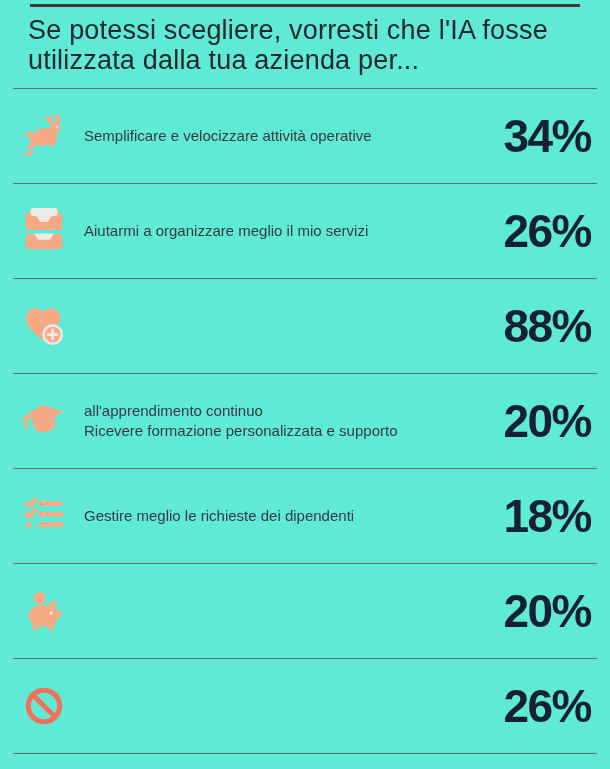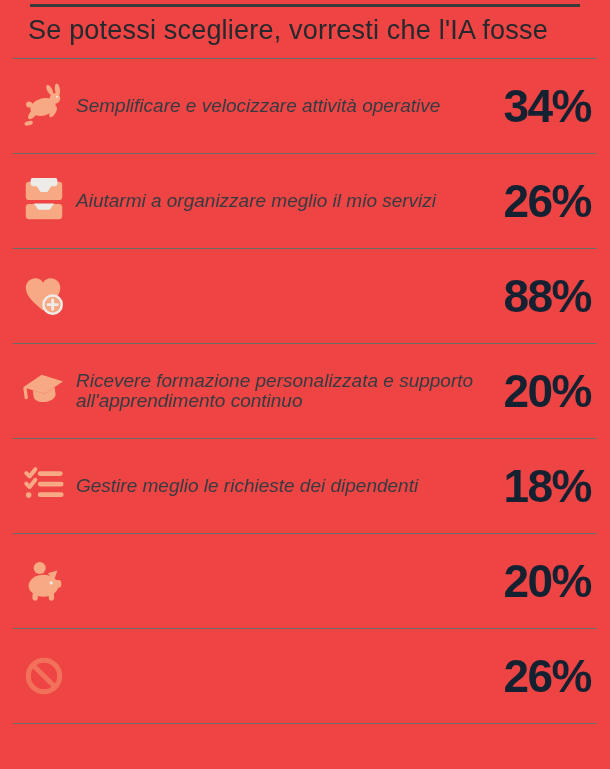--- a/index.html
+++ b/index.html
@@ -1,19 +1,19 @@
 <!DOCTYPE html>
 <html><head>
 <meta charset="utf-8">
 <style>
   html,body{margin:0;padding:0;background:#EDEBE8;}
   .page{
     position:relative;
     width:610px;height:769px;
-    background:#ef4444;
+    background:#5eead4;
     font-family:"Liberation Sans", sans-serif;
     overflow:hidden;
     box-sizing:border-box;
   }
   .top-rule{
     height:3px;background:#3B3B3A;
     margin:4px 30px 0 30px;
   }
   .header{
     margin:0 13px;
@@ -34,45 +34,45 @@
     margin:0 13px;
     border-bottom:1px solid #6B6B6B;
     display:flex;align-items:center;
     padding:0 6px 0 7px;
   }
   .icon-wrap{
     width:48px;height:48px;flex:0 0 48px;
     display:flex;align-items:center;justify-content:center;
   }
   .label{
-    margin-left:8px;
+    margin-left:16px;
     max-width:400px;
-    font-size:19px;line-height:20.5px;
+    font-size:15px;line-height:20.5px;
     color:#363B41;
-    font-style:italic;
   }
   .label span{display:block;}
   .value{
     margin-left:auto;
     font-size:46px;line-height:1;
     font-weight:700;
     letter-spacing:-1.5px;
     color:#142130;
   }
 </style>
 </head>
 <body>
 
 <div class="page">
 
   <div class="top-rule"></div>
 
   <header class="header">
     <h1 class="title">
       <span>Se potessi scegliere, vorresti che l'IA fosse</span><br>
+      <span>utilizzata dalla tua azienda per...</span>
     </h1>
   </header>
 
   <div class="rows">
 
     <div class="row">
       <div class="icon-wrap">
         <svg width="46" height="46" viewBox="0 0 48 48">
           <g fill="#F7A984">
             <ellipse cx="23" cy="25" rx="13.5" ry="9" transform="rotate(-16 23 25)"></ellipse>
@@ -126,22 +126,22 @@
       <div class="icon-wrap">
         <svg width="46" height="46" viewBox="0 0 48 48">
           <g fill="#F7A984" transform="rotate(-8 24 24)">
             <polygon points="24,7 45,17 24,27 3,17"></polygon>
             <path d="M12.5 21.5 v7 c0 3.9 5.1 7 11.5 7 s11.5 -3.1 11.5 -7 v-7 L24 27 z"></path>
             <rect x="3" y="17" width="3.4" height="13" rx="1.7"></rect>
           </g>
         </svg>
       </div>
       <div class="label">
+        <span>all'apprendimento continuo</span>
         <span>Ricevere formazione personalizzata e supporto</span>
-        <span>all'apprendimento continuo</span>
       </div>
       <div class="value">20%</div>
     </div>
 
     <div class="row">
       <div class="icon-wrap">
         <svg width="46" height="46" viewBox="0 0 48 48">
           <g stroke="#F7A984" fill="none" stroke-linecap="round" stroke-linejoin="round">
             <path d="M5.5 10.5 l3.5 3.5 6 -7.5" stroke-width="4.2"></path>
             <path d="M5.5 21.5 l3.5 3.5 6 -7.5" stroke-width="4.2"></path>

